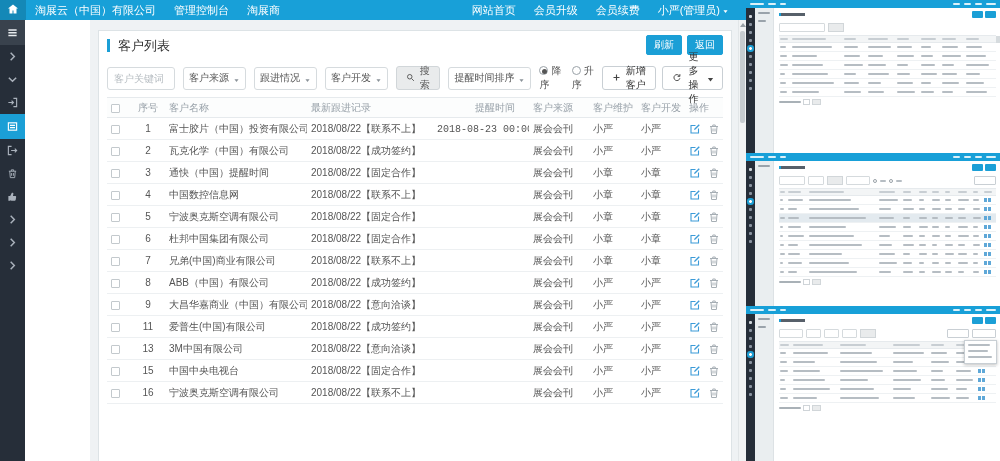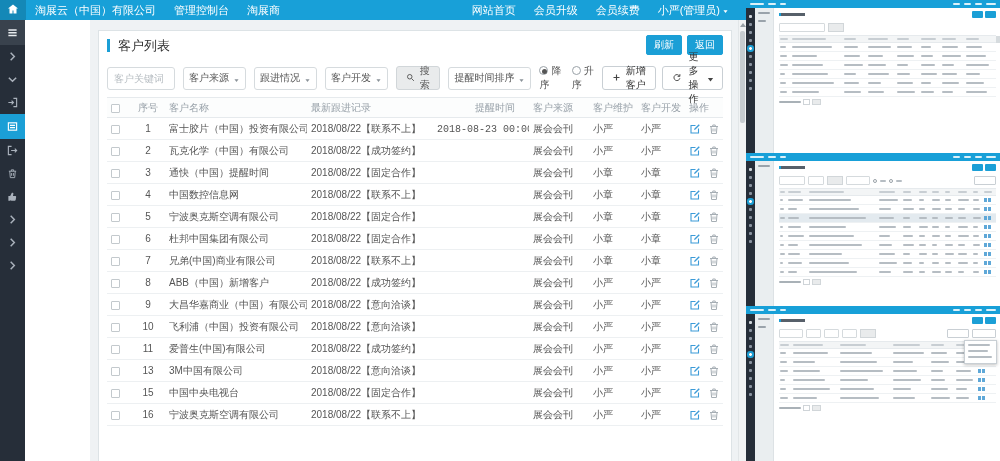--- a/index.html
+++ b/index.html
@@ -418,55 +418,38 @@
                     <path d="M13 5H4v15h15v-9" fill="none" stroke="currentColor" stroke-width="2.2"></path>
                     <path d="M19.5 2.5l2 2-8.5 8.5-3 1 1-3z" fill="currentColor"></path>
                   </svg></span><span class="i12 gray"><svg viewBox="0 0 24 24">
                     <path d="M4 7h16M9.5 7V4h5v3M6 7l1.2 14h9.6L18 7" fill="none" stroke="currentColor" stroke-width="2"></path>
                     <path d="M10 11v6M14 11v6" stroke="currentColor" stroke-width="2"></path>
                   </svg></span></td>
             </tr>
             <tr>
               <td><span class="cb"></span></td>
               <td class="c-num">8</td>
-              <td>ABB（中国）新增客户</td>
+              <td>ABB（中国）有限公司</td>
               <td>2018/08/22【成功签约】</td>
               <td class="c-remind"></td>
               <td>展会会刊</td>
               <td>小严</td>
               <td>小严</td>
               <td class="c-ops"><span class="i12 blue"><svg viewBox="0 0 24 24">
                     <path d="M13 5H4v15h15v-9" fill="none" stroke="currentColor" stroke-width="2.2"></path>
                     <path d="M19.5 2.5l2 2-8.5 8.5-3 1 1-3z" fill="currentColor"></path>
                   </svg></span><span class="i12 gray"><svg viewBox="0 0 24 24">
                     <path d="M4 7h16M9.5 7V4h5v3M6 7l1.2 14h9.6L18 7" fill="none" stroke="currentColor" stroke-width="2"></path>
                     <path d="M10 11v6M14 11v6" stroke="currentColor" stroke-width="2"></path>
                   </svg></span></td>
             </tr>
             <tr>
               <td><span class="cb"></span></td>
               <td class="c-num">9</td>
               <td>大昌华嘉商业（中国）有限公司</td>
-              <td>2018/08/22【意向洽谈】</td>
-              <td class="c-remind"></td>
-              <td>展会会刊</td>
-              <td>小严</td>
-              <td>小严</td>
-              <td class="c-ops"><span class="i12 blue"><svg viewBox="0 0 24 24">
-                    <path d="M13 5H4v15h15v-9" fill="none" stroke="currentColor" stroke-width="2.2"></path>
-                    <path d="M19.5 2.5l2 2-8.5 8.5-3 1 1-3z" fill="currentColor"></path>
-                  </svg></span><span class="i12 gray"><svg viewBox="0 0 24 24">
-                    <path d="M4 7h16M9.5 7V4h5v3M6 7l1.2 14h9.6L18 7" fill="none" stroke="currentColor" stroke-width="2"></path>
-                    <path d="M10 11v6M14 11v6" stroke="currentColor" stroke-width="2"></path>
-                  </svg></span></td>
-            </tr>
-            <tr>
-              <td><span class="cb"></span></td>
-              <td class="c-num">10</td>
-              <td>飞利浦（中国）投资有限公司</td>
               <td>2018/08/22【意向洽谈】</td>
               <td class="c-remind"></td>
               <td>展会会刊</td>
               <td>小严</td>
               <td>小严</td>
               <td class="c-ops"><span class="i12 blue"><svg viewBox="0 0 24 24">
                     <path d="M13 5H4v15h15v-9" fill="none" stroke="currentColor" stroke-width="2.2"></path>
                     <path d="M19.5 2.5l2 2-8.5 8.5-3 1 1-3z" fill="currentColor"></path>
                   </svg></span><span class="i12 gray"><svg viewBox="0 0 24 24">
                     <path d="M4 7h16M9.5 7V4h5v3M6 7l1.2 14h9.6L18 7" fill="none" stroke="currentColor" stroke-width="2"></path>

